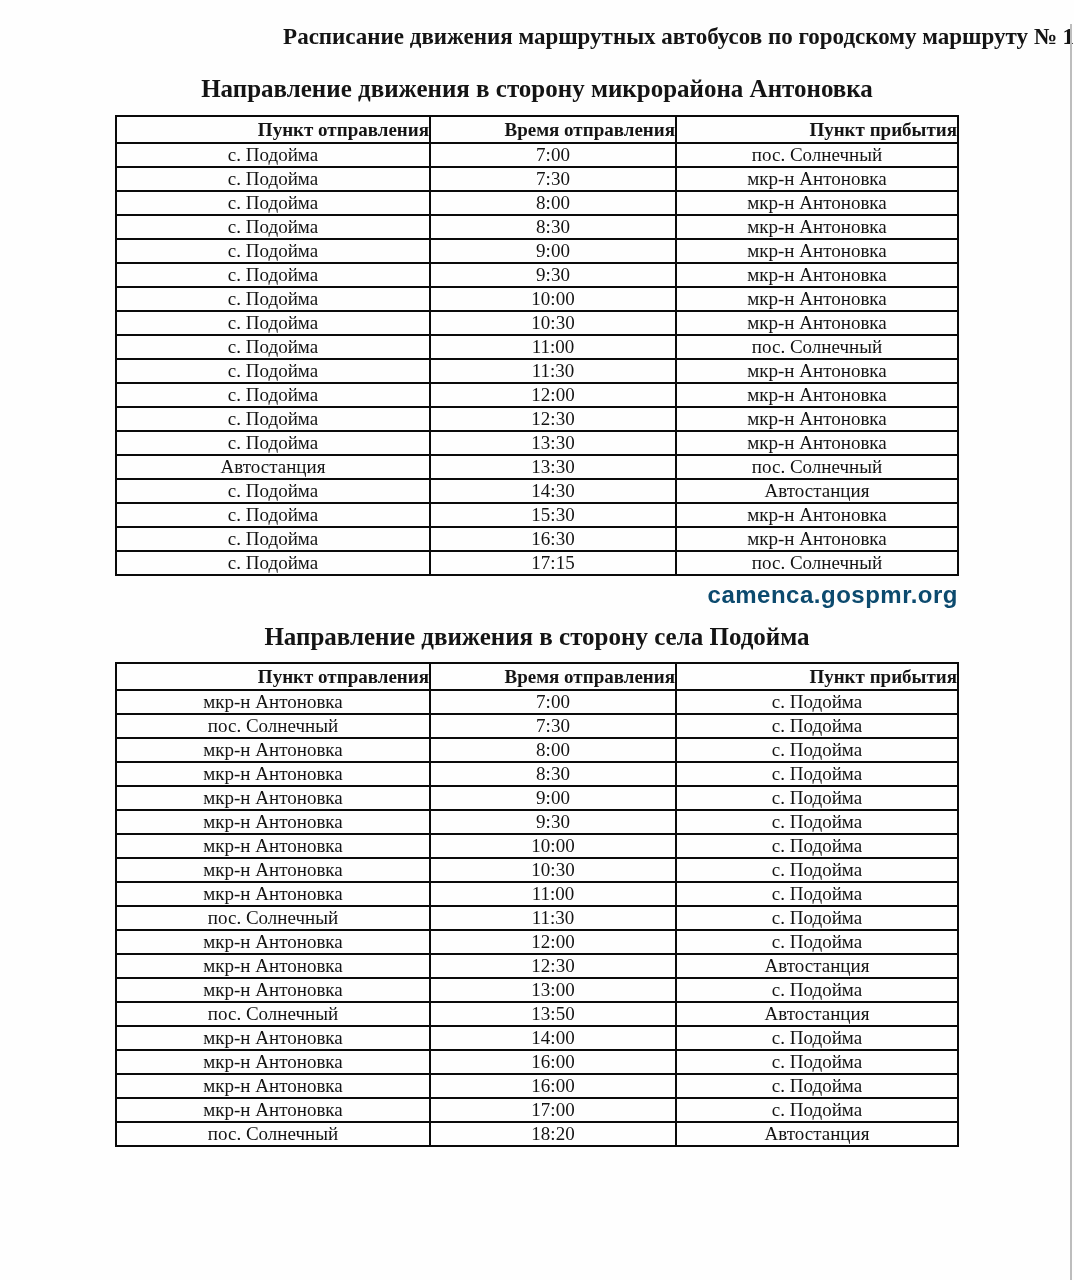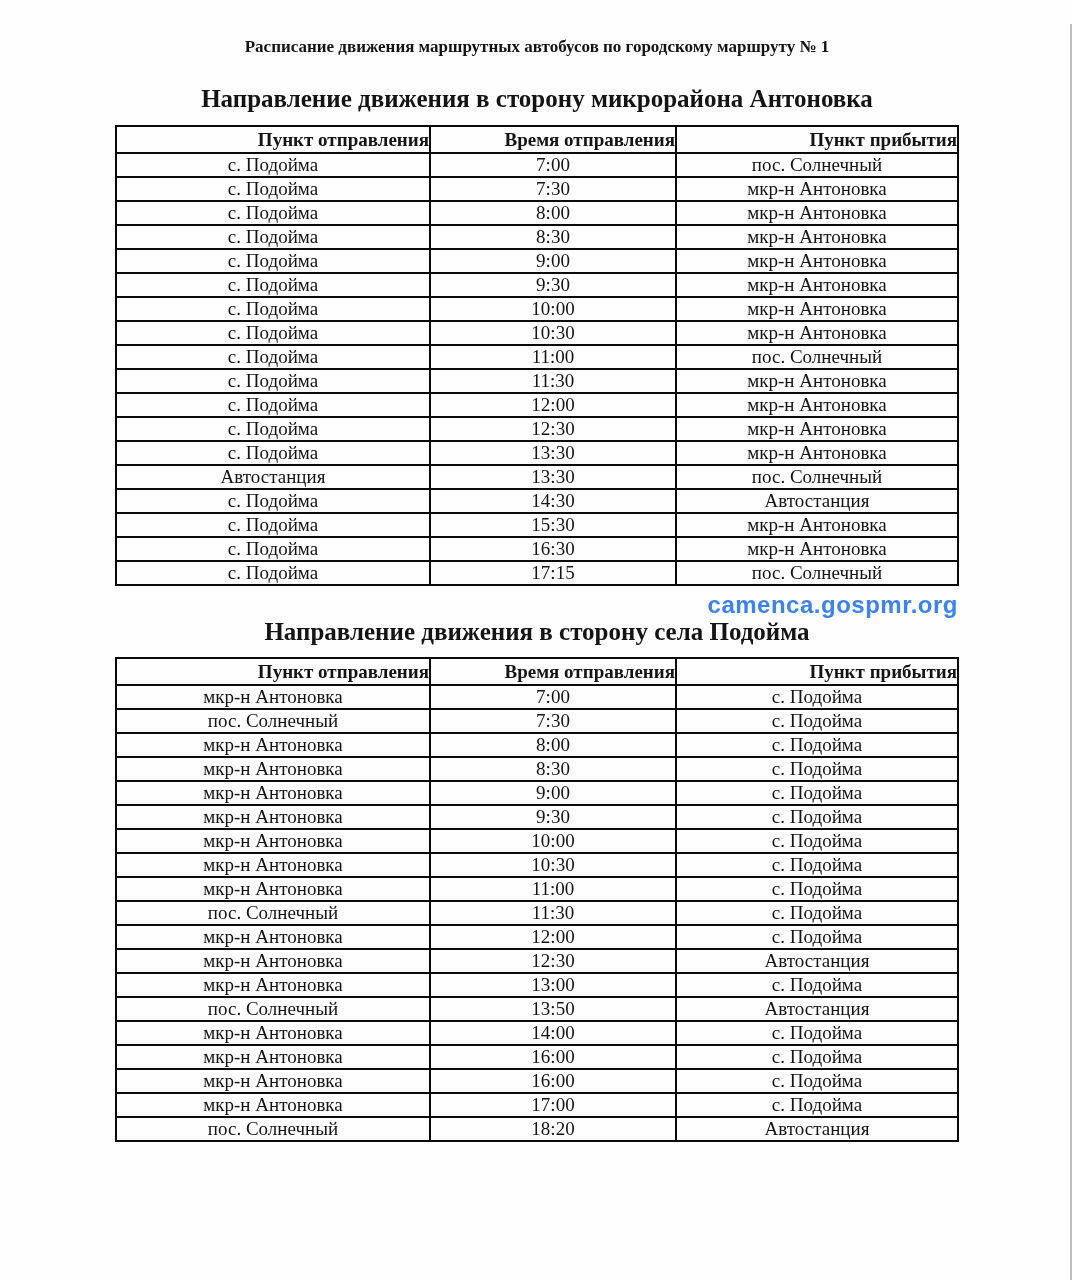--- a/index.html
+++ b/index.html
@@ -18,38 +18,38 @@
   }
   .edge-line {
     position: absolute;
     top: 24px;
     bottom: 0;
     right: 2px;
     width: 2px;
     background: #bdbdbd;
   }
   .doc-title {
-    padding-top: 30px;
-    text-align: center;
+    padding-top: 20px;
+    text-align: right;
     font-weight: bold;
-    font-size: 17px;
+    font-size: 23px;
     line-height: 34px;
   }
   .section-heading {
     margin: 0;
     text-align: center;
     font-weight: bold;
     font-size: 25px;
     line-height: 24px;
   }
   .section-heading.first {
     margin-top: 23px;
   }
   .section-heading.second {
-    margin-top: 0;
+    margin-top: 15px;
   }
   table.schedule {
     border-collapse: collapse;
     width: 842px;
     margin: 0 auto;
     table-layout: fixed;
   }
   table.schedule.first { margin-top: 14px; }
   table.schedule.second { margin-top: 13px; }
   table.schedule col.c1 { width: 314px; }
@@ -76,21 +76,21 @@
     font-weight: normal;
   }
   .watermark {
     width: 842px;
     margin: 4px auto 0 auto;
     text-align: right;
     font-family: "Liberation Sans", "DejaVu Sans", sans-serif;
     font-weight: bold;
     font-size: 24px;
     line-height: 30px;
-    color: #3b82f6;
+    color: #0c4a6e;
     letter-spacing: 0.5px;
   }
 </style>
 </head>
 <body>
 
 <div class="page">
 
   <div class="edge-line"></div>
 

